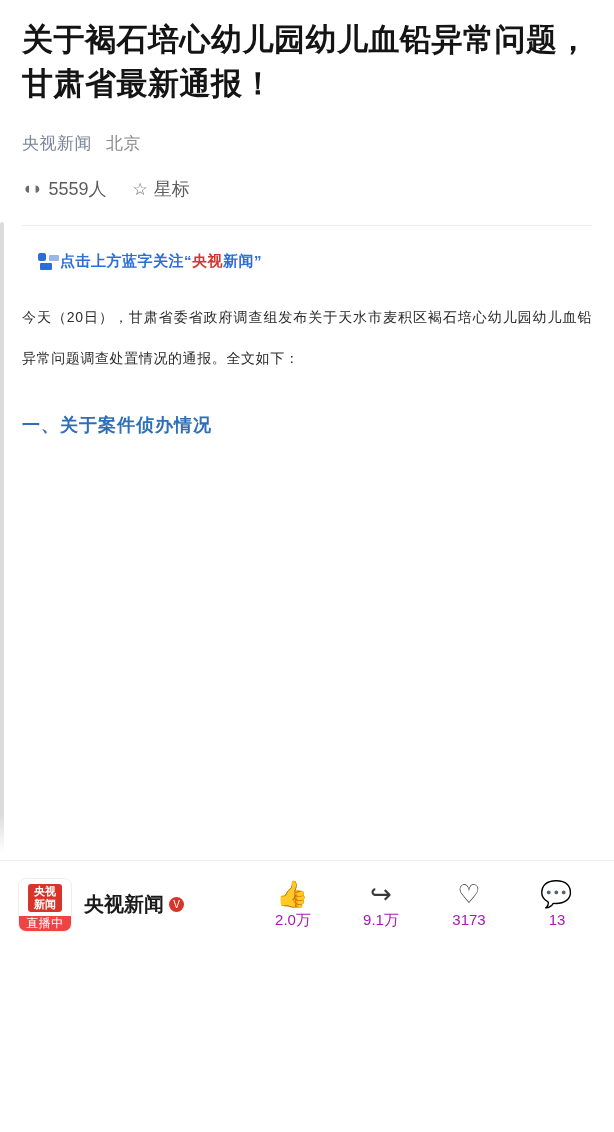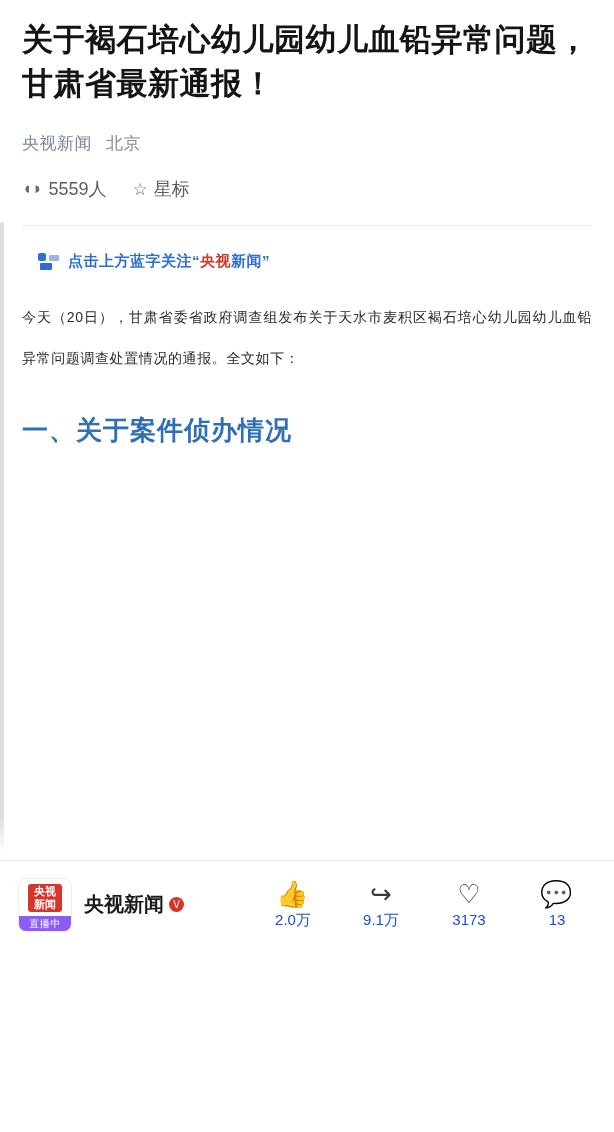--- a/index.html
+++ b/index.html
@@ -62,21 +62,20 @@
     margin-top: 24px;
     height: 1px;
     background: #ececec;
   }
 
   
   .promo {
     margin-top: 26px;
     display: flex;
     align-items: center;
-    gap: 8px;
     padding-left: 16px;
   }
   .promo-mark {
     width: 22px;
     height: 18px;
     position: relative;
     flex: 0 0 auto;
   }
   .promo-mark i {
     position: absolute;
@@ -98,21 +97,21 @@
     margin-top: 26px;
     font-size: 14px;
     line-height: 41px;
     color: #2b2b2b;
     text-align: justify;
     letter-spacing: 0.6px;
   }
 
   .section-head {
     margin-top: 34px;
-    font-size: 26px;
+    font-size: 18px;
     font-weight: bold;
     color: #2f6fb5;
     letter-spacing: 1px;
   }
 
   .fade-mask {
     position: absolute;
     left: 0; right: 0; bottom: 0;
     height: 46px;
     background: linear-gradient(to bottom, rgba(255,255,255,0), #ffffff 85%);
@@ -182,23 +181,23 @@
     text-align: center;
     padding-top: 1px;
     letter-spacing: 0;
   }
   .avatar .live {
     position: absolute;
     bottom: 0;
     left: 0;
     right: 0;
     height: 15px;
-    background: #8b5cf6;
+    background: #ef4444;
     color: #fff;
-    font-size: 10px;
+    font-size: 12px;
     line-height: 15px;
     text-align: center;
     letter-spacing: 0.5px;
   }
   .account-name {
     font-size: 20px;
     color: #1a1a1a;
     font-weight: bold;
     display: flex;
     align-items: center;
@@ -231,21 +230,21 @@
   .action .ic {
     display: block;
     height: 30px;
     line-height: 30px;
     font-size: 26px;
     color: #3a3a3a;
   }
   .action .ct {
     display: block;
     font-size: 15px;
-    color: #1d4ed8;
+    color: #a21caf;
     margin-top: 2px;
   }
 </style>
 </head>
 <body>
 
 <div class="page">
 
   <div class="article">
 

